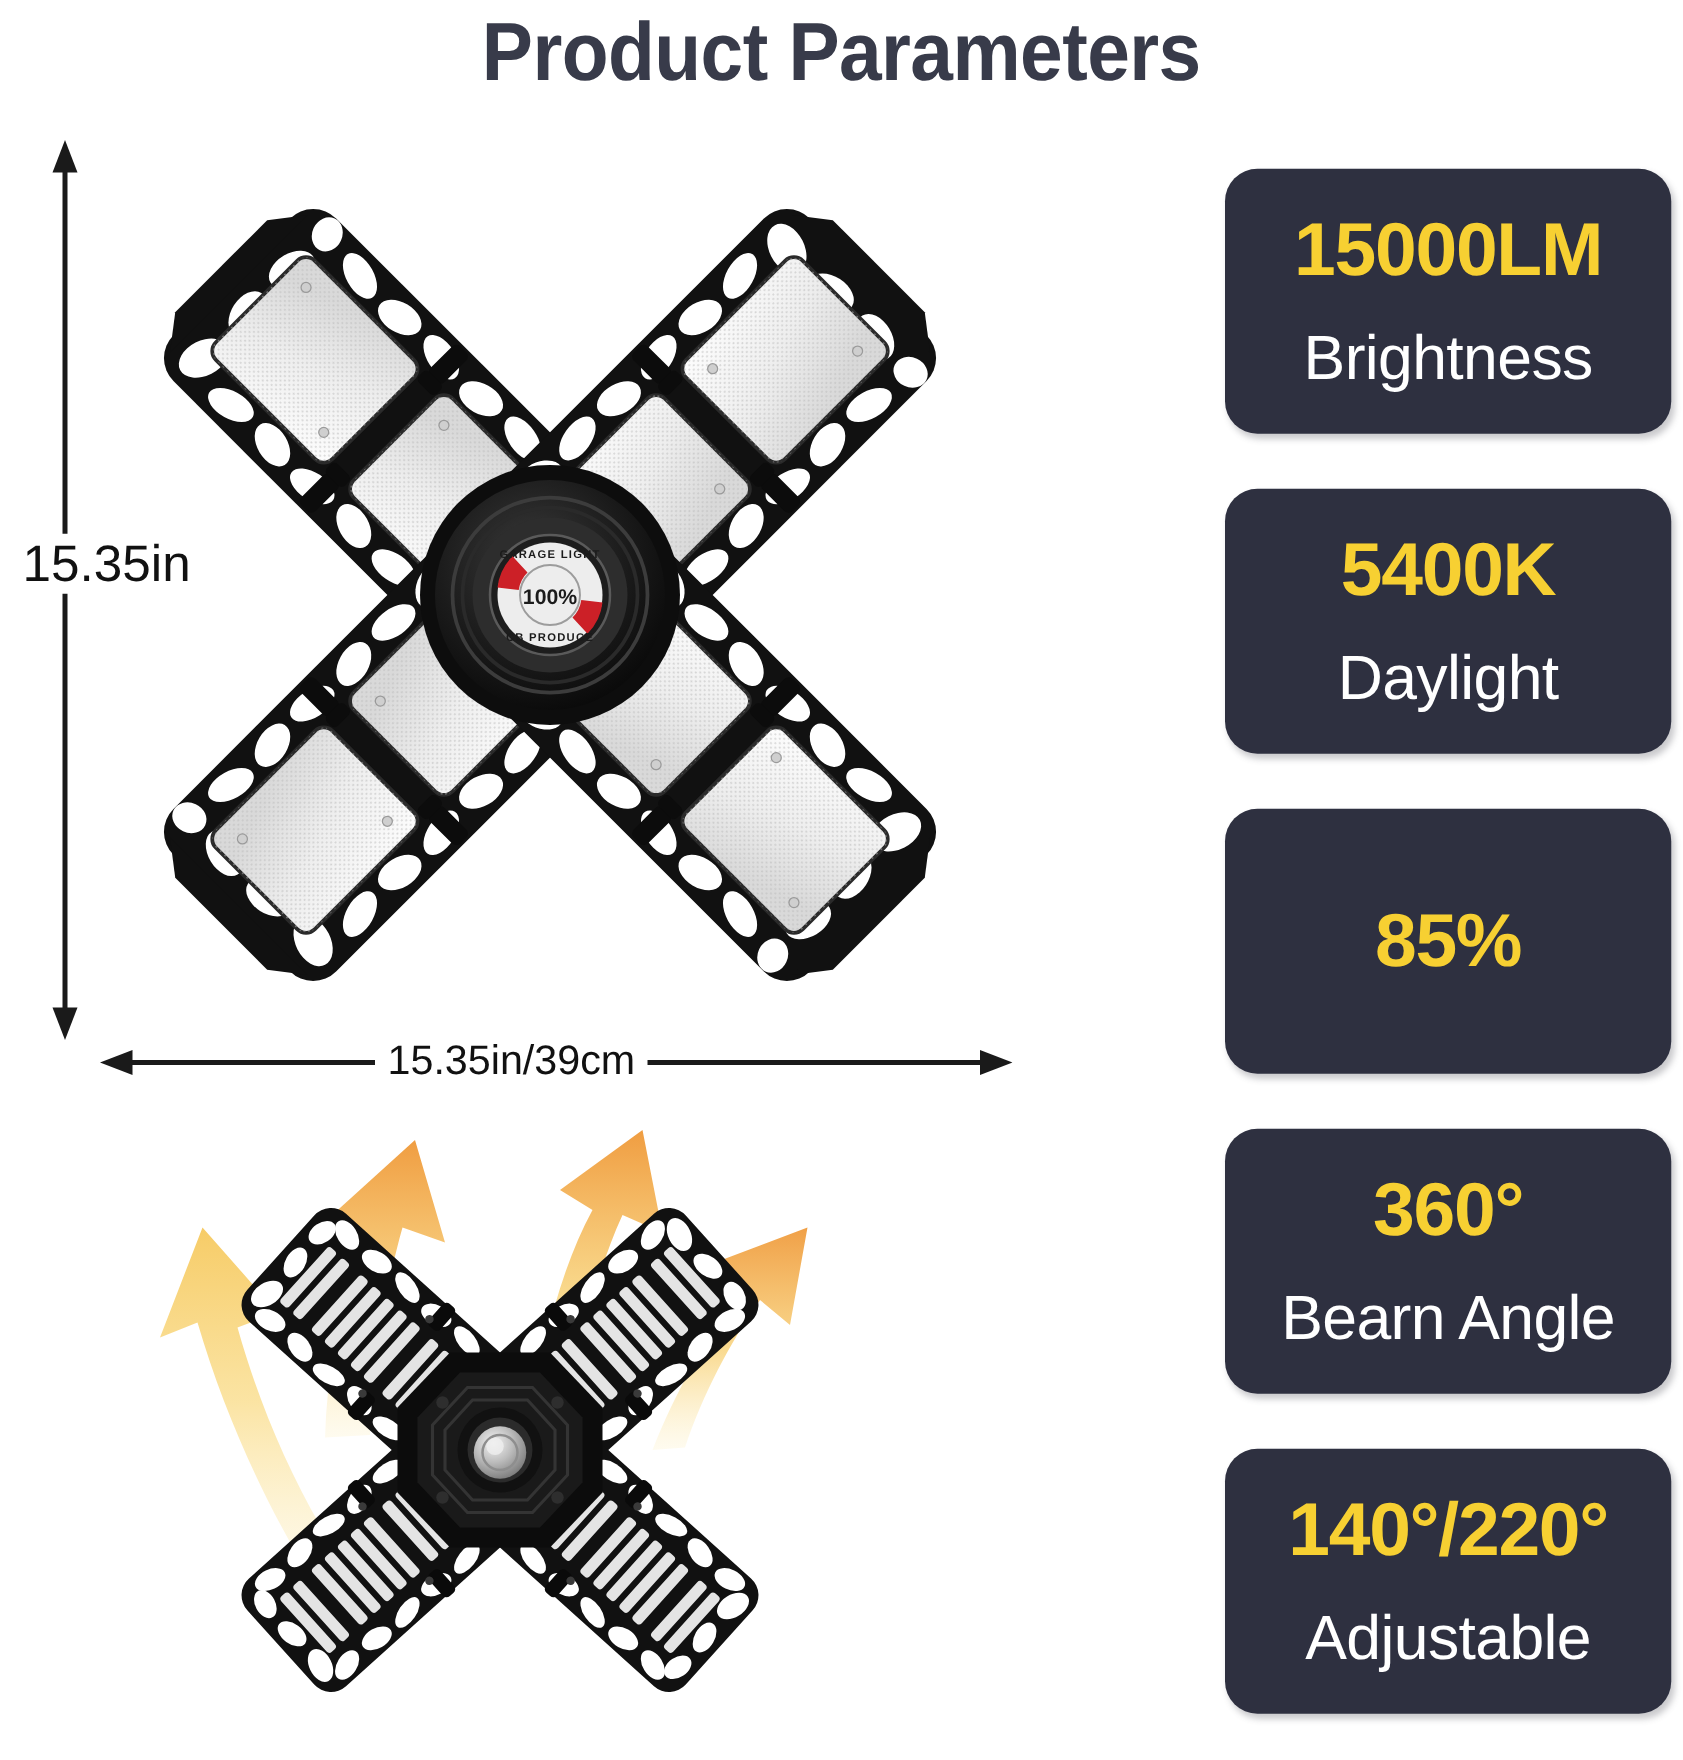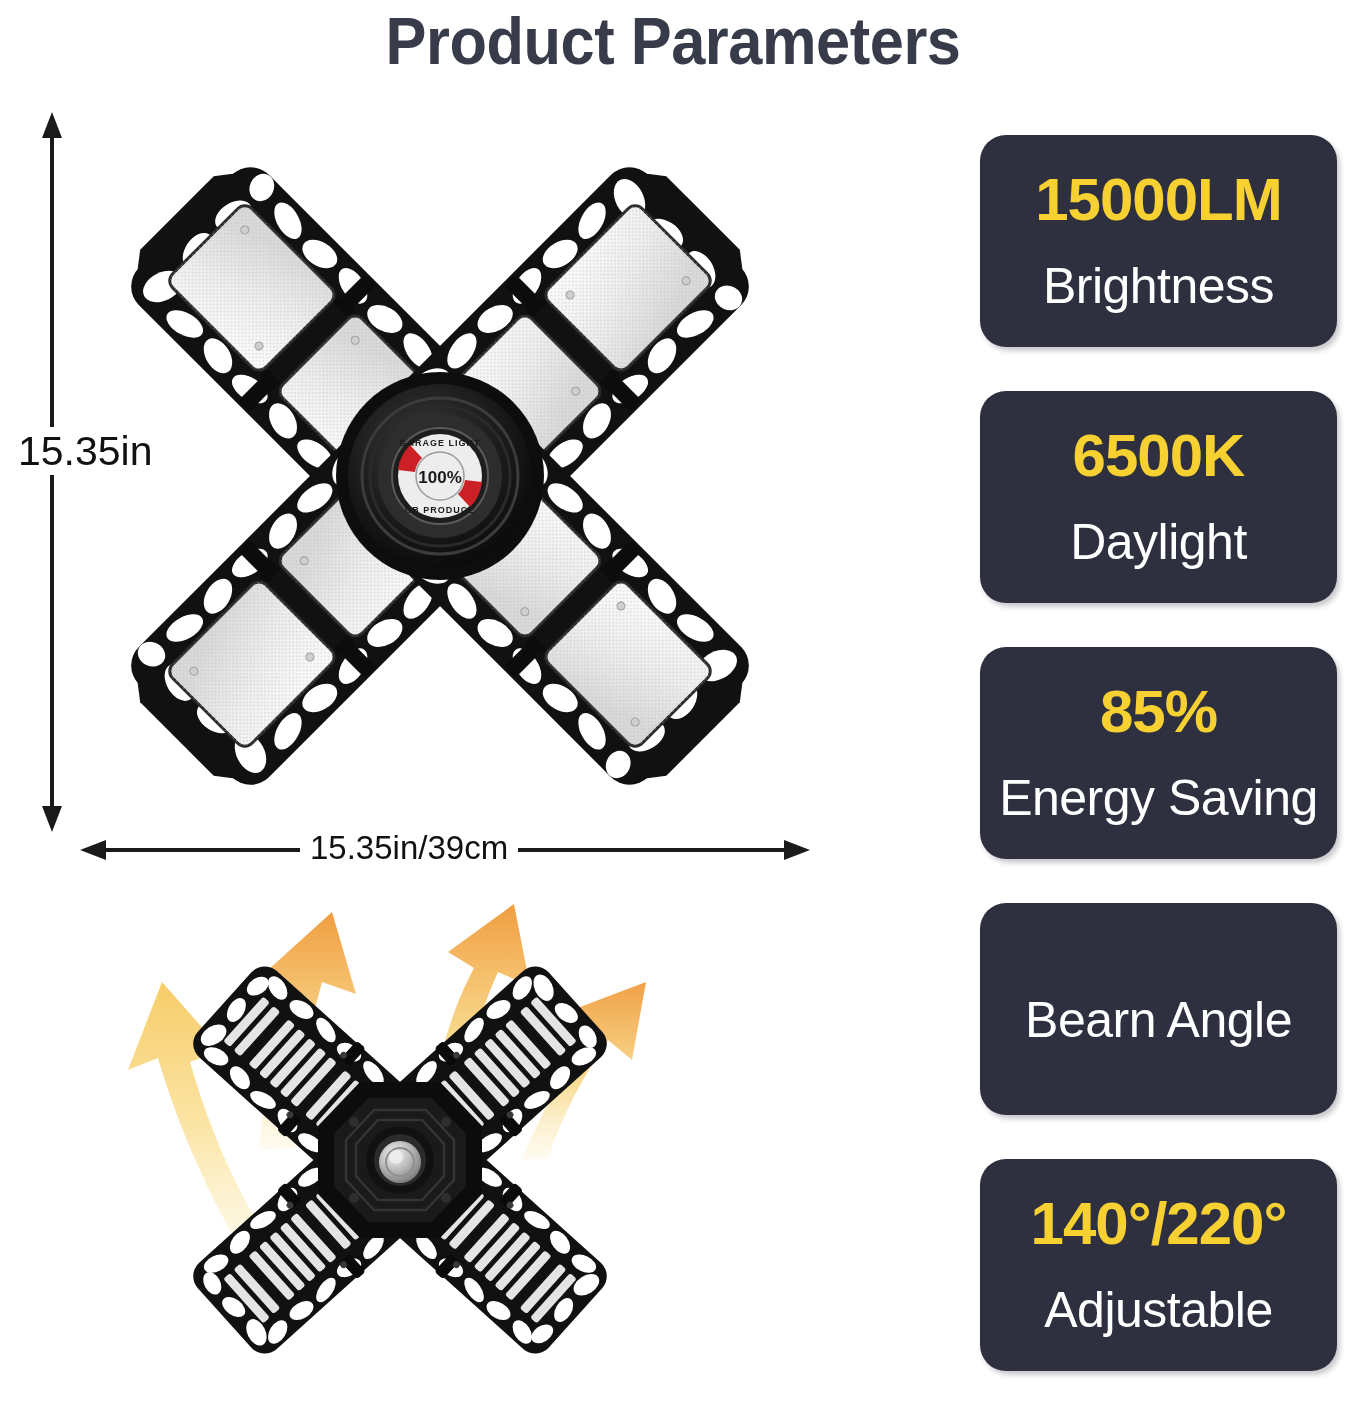--- a/index.html
+++ b/index.html
@@ -382,30 +382,30 @@
 <div id="dim-horizontal-label">15.35in/39cm</div>
 
 <div id="cards">
 
   <div class="param-card">
     <div class="param-value">15000LM</div>
     <div class="param-label">Brightness</div>
   </div>
 
   <div class="param-card">
-    <div class="param-value">6500K</div>
+    <div class="param-value">5400K</div>
     <div class="param-label">Daylight</div>
   </div>
 
   <div class="param-card">
     <div class="param-value">85%</div>
-    <div class="param-label">Energy Saving</div>
   </div>
 
   <div class="param-card">
+    <div class="param-value">360°</div>
     <div class="param-label">Bearn Angle</div>
   </div>
 
   <div class="param-card">
     <div class="param-value">140°/220°</div>
     <div class="param-label">Adjustable</div>
   </div>
 
 </div>
 

